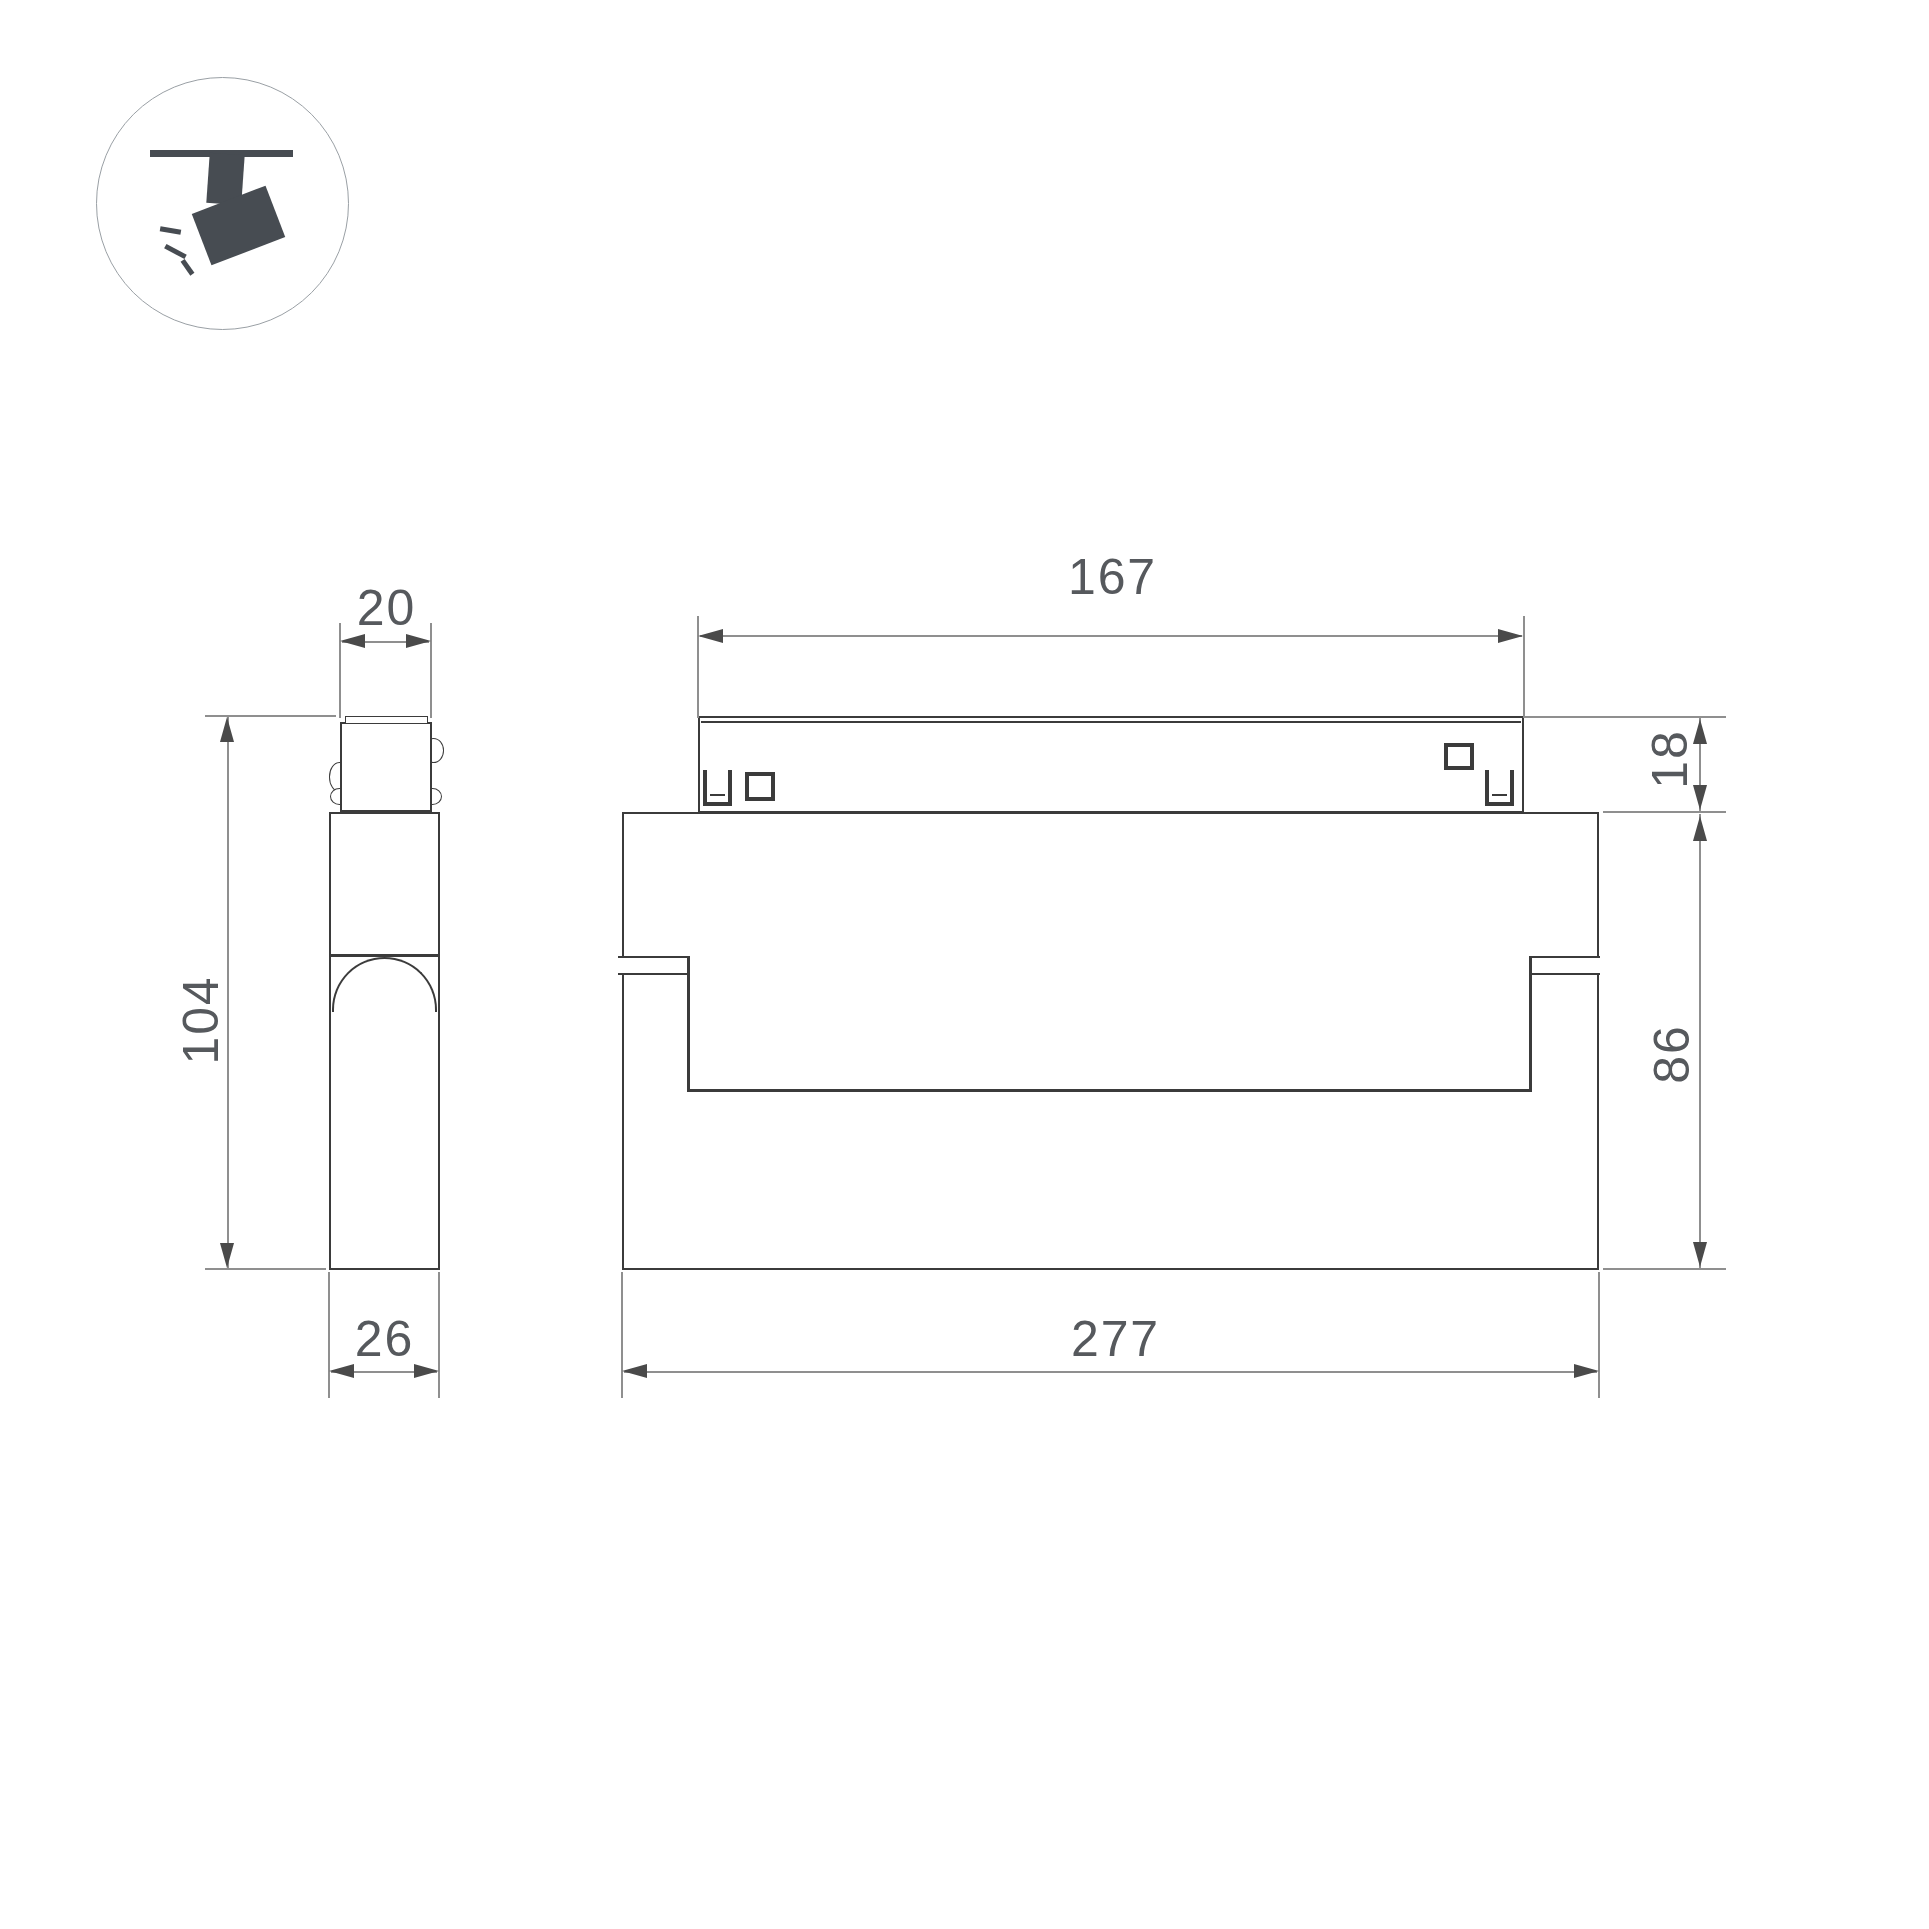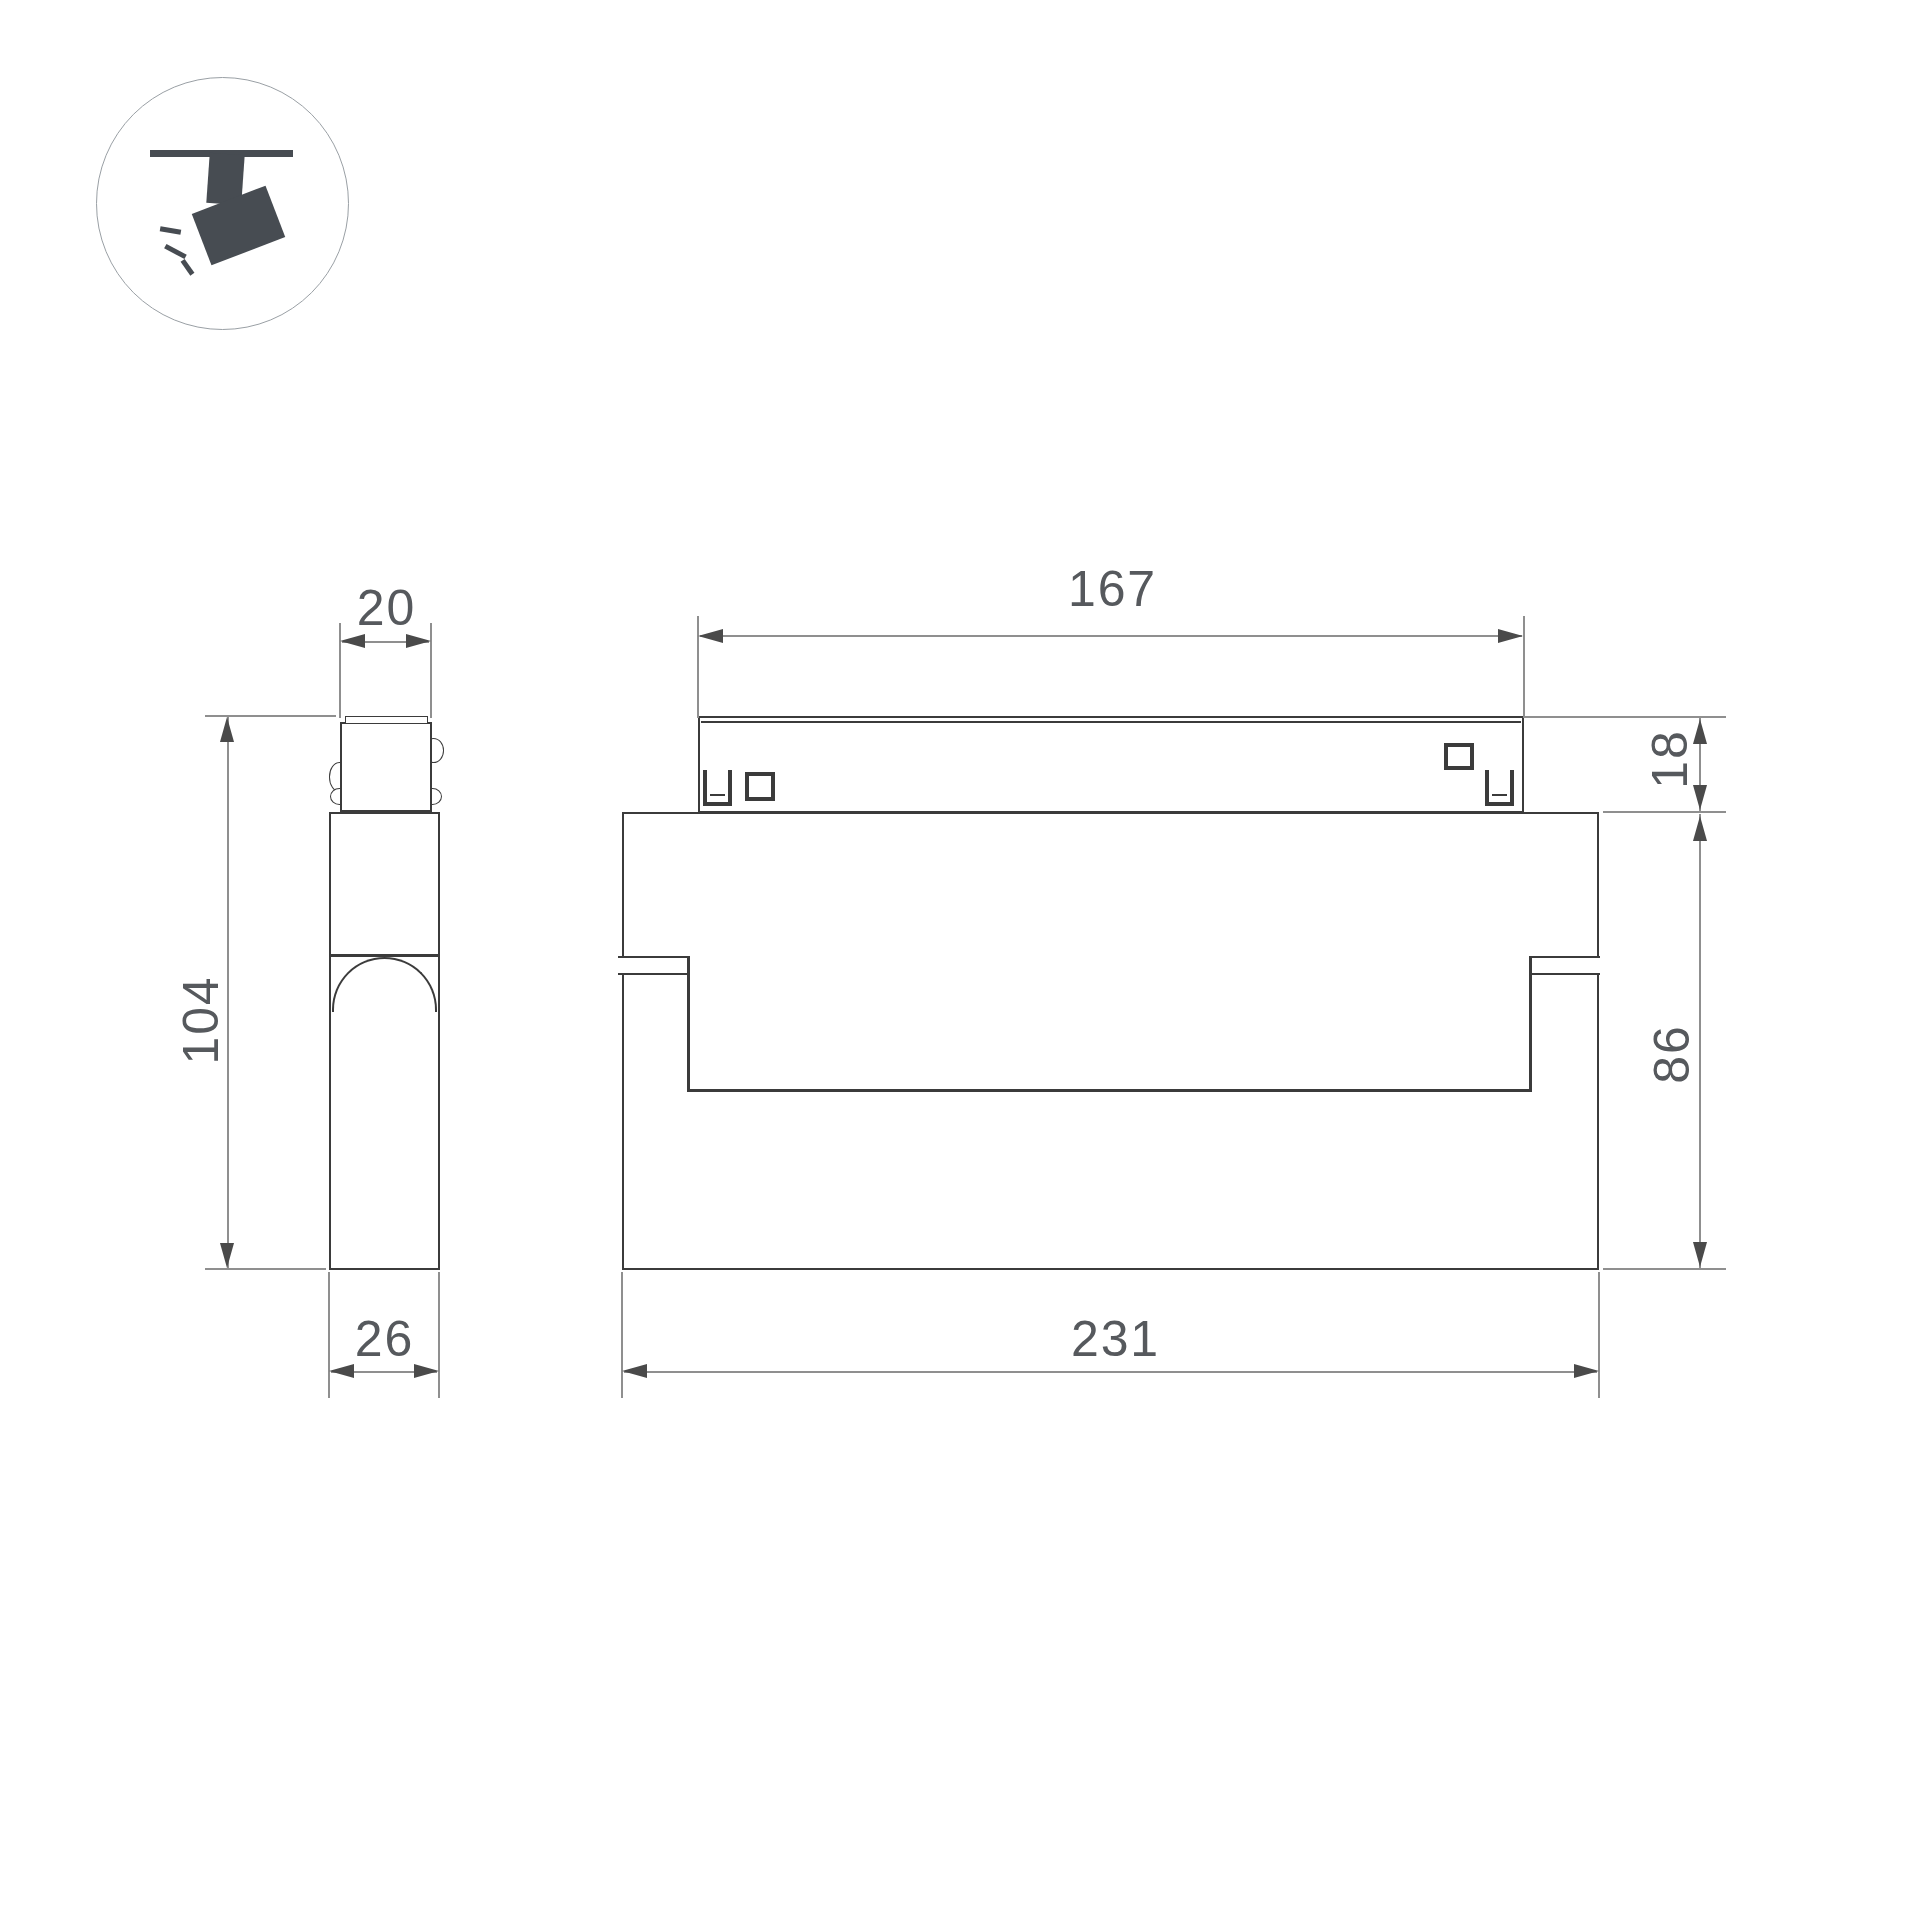--- a/index.html
+++ b/index.html
@@ -103,21 +103,21 @@
     <div class="a right" style="left:414px;top:1364px;"></div>
     <div class="lab" style="left:336px;top:1310px;width:97px;">26</div>
   </div>
 
   <div>
     <div class="d" style="left:697px;top:616px;width:1.9px;height:102px;"></div>
     <div class="d" style="left:1523px;top:616px;width:1.9px;height:102px;"></div>
     <div class="d" style="left:700px;top:635px;width:822px;height:1.9px;"></div>
     <div class="a left" style="left:698px;top:629px;"></div>
     <div class="a right" style="left:1498px;top:629px;"></div>
-    <div class="lab" style="left:1040px;top:560px;width:145px;">167</div>
+    <div class="lab" style="left:1040px;top:548px;width:145px;">167</div>
   </div>
 
   <div>
     <div class="d" style="left:1525px;top:716px;width:201px;height:1.9px;"></div>
     <div class="d" style="left:1603px;top:811px;width:123px;height:1.9px;"></div>
     <div class="d" style="left:1699px;top:718px;width:1.9px;height:93px;"></div>
     <div class="a up" style="left:1693px;top:719px;"></div>
     <div class="a down" style="left:1693px;top:785px;"></div>
     <div class="lab vert" style="left:1621px;top:730px;width:97px;">18</div>
   </div>
@@ -129,17 +129,17 @@
     <div class="a down" style="left:1693px;top:1242px;"></div>
     <div class="lab vert" style="left:1623px;top:1025px;width:97px;">86</div>
   </div>
 
   <div>
     <div class="d" style="left:621px;top:1272px;width:1.9px;height:126px;"></div>
     <div class="d" style="left:1598px;top:1272px;width:1.9px;height:126px;"></div>
     <div class="d" style="left:624px;top:1371px;width:973px;height:1.9px;"></div>
     <div class="a left" style="left:622px;top:1364px;"></div>
     <div class="a right" style="left:1574px;top:1364px;"></div>
-    <div class="lab" style="left:1043px;top:1310px;width:145px;">231</div>
+    <div class="lab" style="left:1043px;top:1310px;width:145px;">277</div>
   </div>
 
 </div>
 
 
 </body></html>

